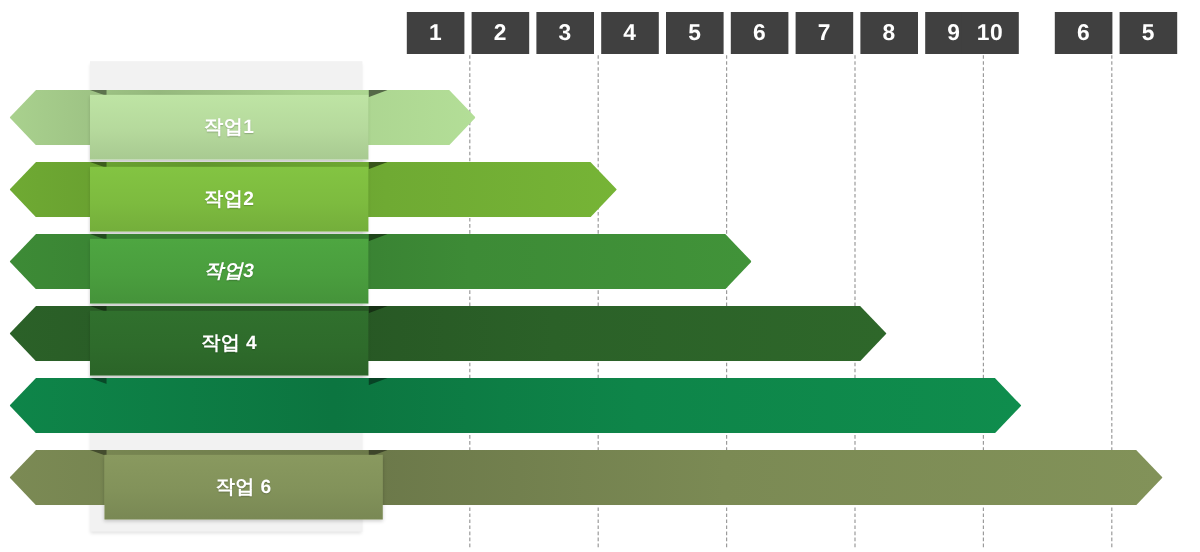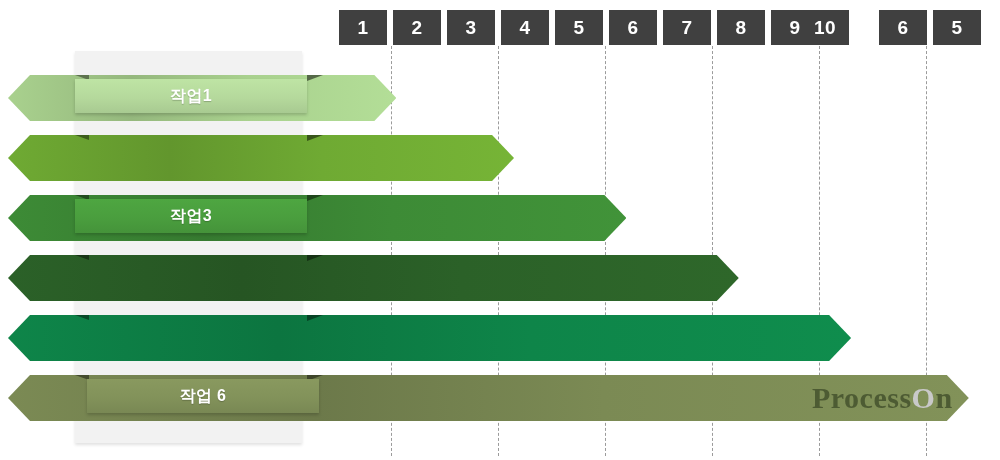--- a/index.html
+++ b/index.html
@@ -43,21 +43,21 @@
   
   .bar{
     position:absolute;top:0;height:46px;
     clip-path:polygon(0px 23px, 22px 0px,
                       calc(100% - 22px) 0px, 100% 23px,
                       calc(100% - 22px) 100%, 22px 100%);
   }
 
   
   .banner{
-    position:absolute;left:75px;top:4px;width:232px;height:34px;
+    position:absolute;left:75px;top:4px;width:232px;height:54px;
     display:flex;align-items:center;justify-content:center;
     box-shadow:0 2px 3px rgba(0,0,0,.18);
   }
   .banner-text{
     color:#ffffff;font-size:16px;font-weight:bold;
     letter-spacing:.3px;
     text-shadow:0 1px 1px rgba(0,0,0,.22);
     white-space:nowrap;
   }
   
@@ -141,46 +141,49 @@
         <div class="fold-left" style="background: rgb(93, 115, 78); clip-path: polygon(0px 0px, 100% 0px, 100% 100%);"></div>
         <div class="fold-right" style="left: 307px; background: rgb(85, 105, 71); clip-path: polygon(0px 0px, 100% 0px, 0px 100%);"></div>
         <div class="banner" style="background: linear-gradient(rgb(190, 228, 164) 0%, rgb(181, 217, 156) 55%, rgb(168, 202, 145) 100%);">
           <span class="banner-text">작업1</span>
         </div>
       </div>
       <div class="row" style="top: 135px;">
         <div class="bar" style="left: 8px; width: 506.05px; background: linear-gradient(90deg, rgb(111, 170, 51) 0%, rgb(98, 150, 45) 32%, rgb(111, 170, 51) 62%, rgb(118, 180, 54) 100%);"></div>
         <div class="fold-left" style="background: rgb(61, 94, 28); clip-path: polygon(0px 0px, 100% 0px, 100% 100%);"></div>
         <div class="fold-right" style="left: 307px; background: rgb(56, 85, 26); clip-path: polygon(0px 0px, 100% 0px, 0px 100%);"></div>
+        <div class="banner" style="background: linear-gradient(rgb(131, 196, 66) 0%, rgb(125, 187, 63) 55%, rgb(116, 174, 59) 100%);">
+          <span class="banner-text">작업2</span>
+        </div>
       </div>
-      <div class="row" style="top: 195px;">
+      <div class="row" style="top: 195px; font-style: italic;">
         <div class="bar" style="left: 8px; width: 618.4px; background: linear-gradient(90deg, rgb(61, 139, 54) 0%, rgb(54, 122, 48) 32%, rgb(61, 139, 54) 62%, rgb(65, 147, 57) 100%);"></div>
         <div class="fold-left" style="background: rgb(34, 76, 30); clip-path: polygon(0px 0px, 100% 0px, 100% 100%);"></div>
         <div class="fold-right" style="left: 307px; background: rgb(31, 70, 27); clip-path: polygon(0px 0px, 100% 0px, 0px 100%);"></div>
         <div class="banner" style="background: linear-gradient(rgb(78, 166, 65) 0%, rgb(74, 158, 62) 55%, rgb(69, 147, 58) 100%);">
           <span class="banner-text">작업3</span>
         </div>
       </div>
       <div class="row" style="top: 255px;">
         <div class="bar" style="left: 8px; width: 730.75px; background: linear-gradient(90deg, rgb(43, 97, 40) 0%, rgb(38, 85, 35) 32%, rgb(43, 97, 40) 62%, rgb(46, 103, 42) 100%);"></div>
         <div class="fold-left" style="background: rgb(24, 53, 22); clip-path: polygon(0px 0px, 100% 0px, 100% 100%);"></div>
         <div class="fold-right" style="left: 307px; background: rgb(22, 49, 20); clip-path: polygon(0px 0px, 100% 0px, 0px 100%);"></div>
+        <div class="banner" style="background: linear-gradient(rgb(48, 112, 45) 0%, rgb(46, 107, 43) 55%, rgb(43, 100, 40) 100%);">
+          <span class="banner-text">작업 4</span>
+        </div>
       </div>
       <div class="row" style="top: 315px;">
         <div class="bar" style="left: 8px; width: 843.1px; background: linear-gradient(90deg, rgb(14, 133, 73) 0%, rgb(12, 117, 64) 32%, rgb(14, 133, 73) 62%, rgb(15, 141, 77) 100%);"></div>
         <div class="fold-left" style="background: rgb(8, 73, 40); clip-path: polygon(0px 0px, 100% 0px, 100% 100%);"></div>
         <div class="fold-right" style="left: 307px; background: rgb(7, 67, 37); clip-path: polygon(0px 0px, 100% 0px, 0px 100%);"></div>
       </div>
       <div class="row" style="top: 375px;">
         <div class="bar" style="left: 8px; width: 960.8px; background: linear-gradient(90deg, rgb(123, 138, 84) 0%, rgb(108, 121, 74) 32%, rgb(123, 138, 84) 62%, rgb(130, 146, 89) 100%);"></div>
         <div class="fold-left" style="background: rgb(68, 76, 46); clip-path: polygon(0px 0px, 100% 0px, 100% 100%);"></div>
         <div class="fold-right" style="left: 307px; background: rgb(62, 69, 42); clip-path: polygon(0px 0px, 100% 0px, 0px 100%);"></div>
         <div class="banner" style="background: linear-gradient(rgb(137, 153, 95) 0%, rgb(130, 146, 90) 55%, rgb(121, 136, 84) 100%); margin-left: 12px;">
           <span class="banner-text">작업 6</span>
         </div>
       </div>
     </div>
 
-  <div id="watermark">
-    <span class="wm-dark">Process</span><span class="wm-light">O</span><span class="wm-dark">n</span>
-  </div>
 
 </div>
 
 </body></html>

